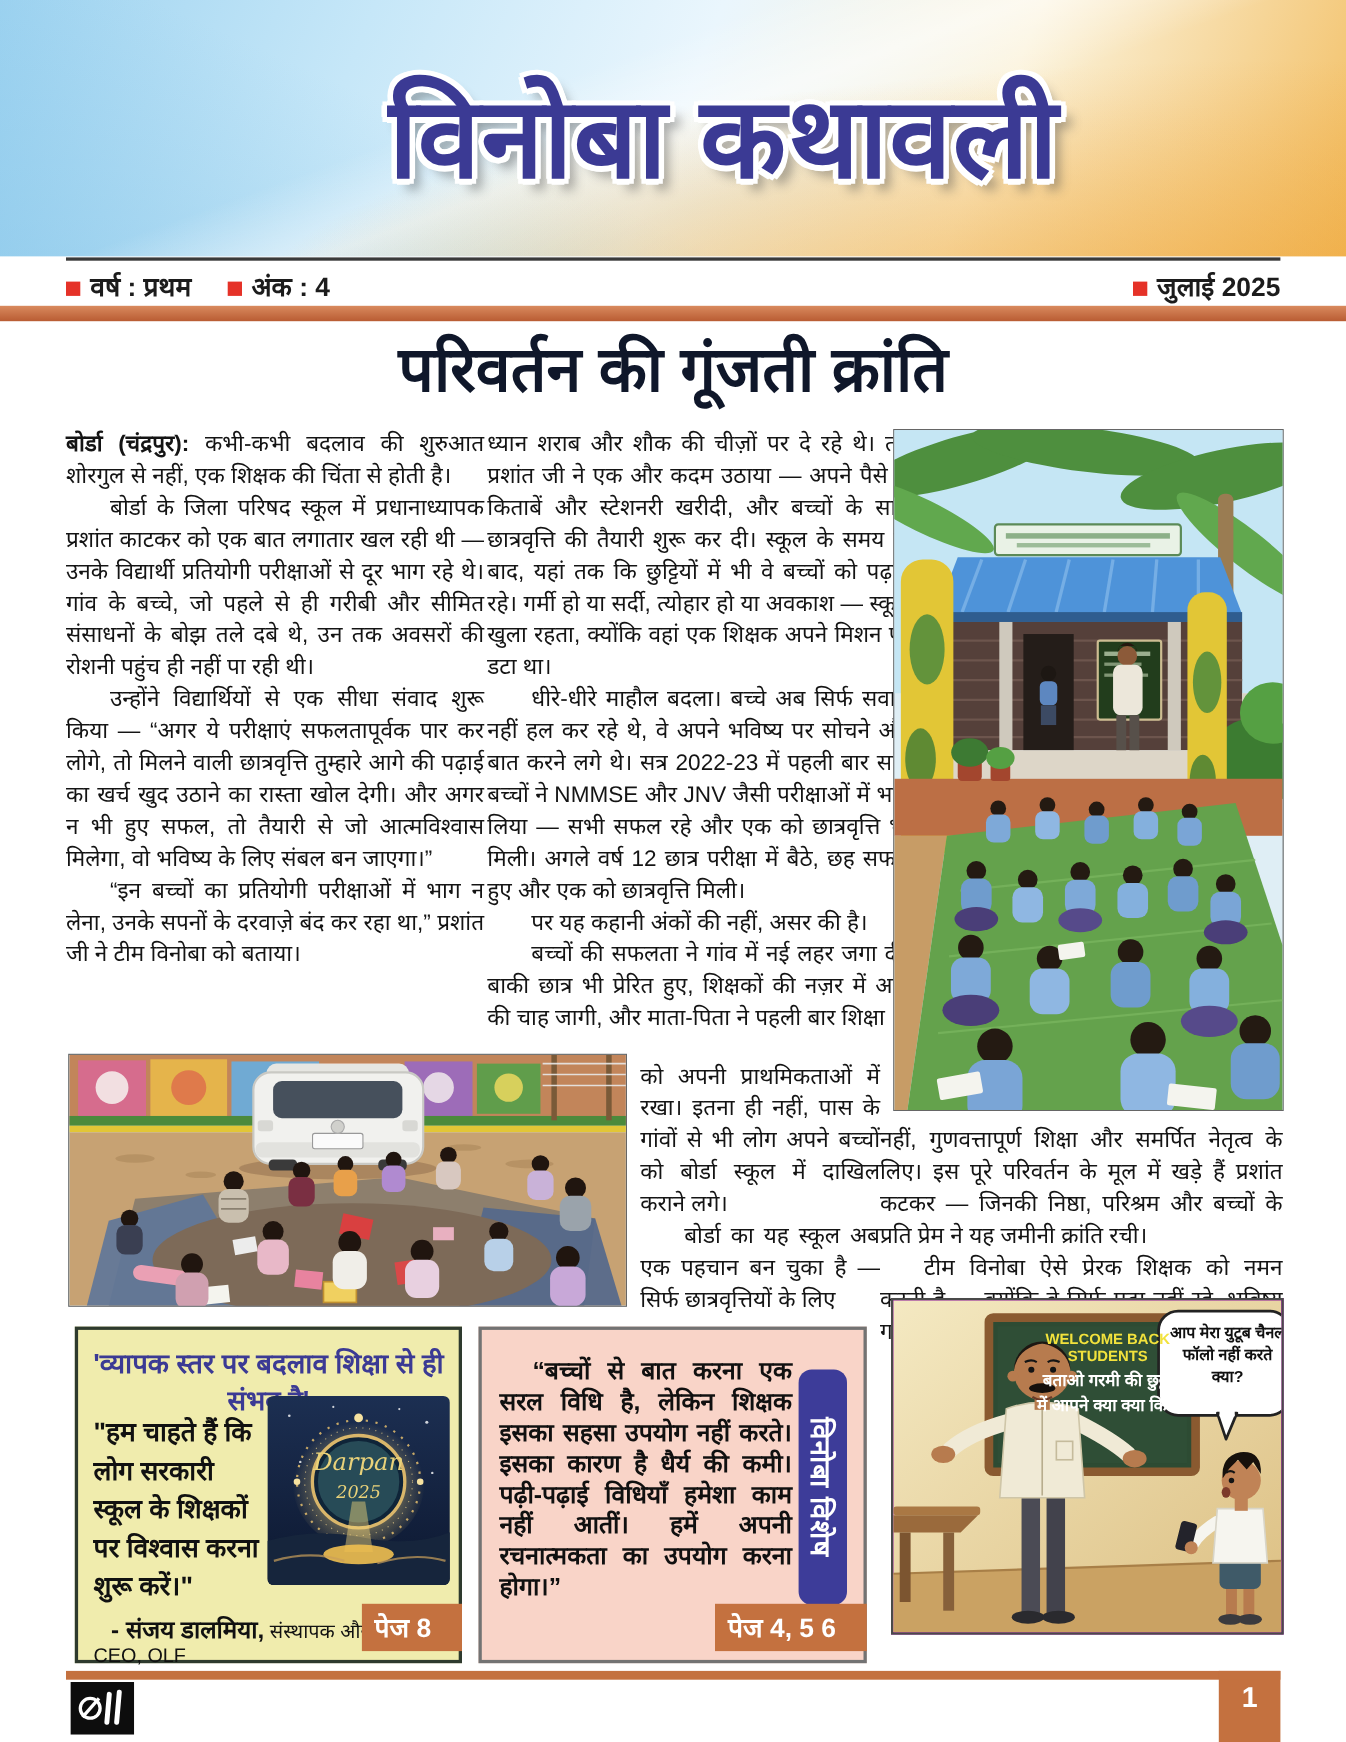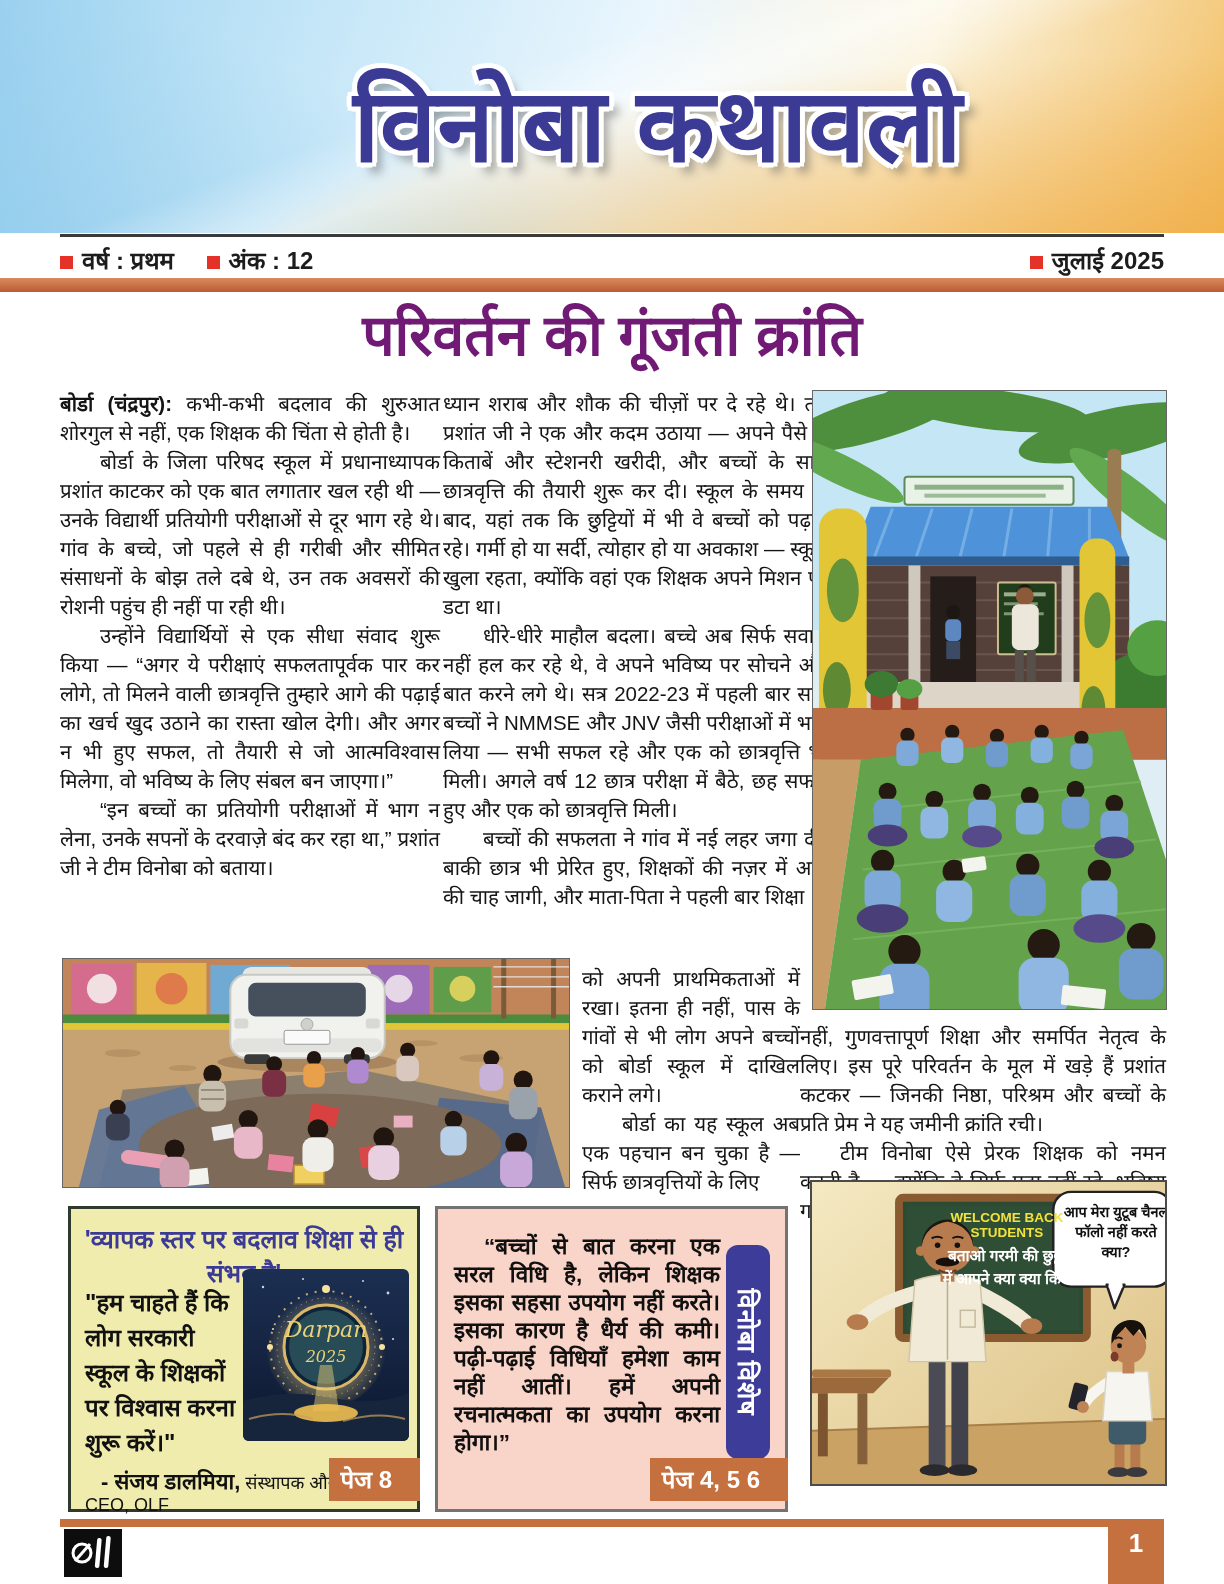--- a/index.html
+++ b/index.html
@@ -21,21 +21,21 @@
     text-shadow:4px 4px 0 #fff,-4px -4px 0 #fff,4px -4px 0 #fff,-4px 4px 0 #fff,
                 0 5px 0 #fff,5px 0 0 #fff,-5px 0 0 #fff,0 -5px 0 #fff,9px 10px 10px rgba(70,70,70,.45);padding-left:46px;}
   .info-rule{left:60px;top:234px;width:1104px;height:3px;background:#3a3a3a;}
   .info-row{left:60px;top:244px;width:1104px;height:30px;display:flex;justify-content:space-between;
     font-size:24px;font-weight:bold;color:#1c1c1c;align-items:center;}
   .info-left span.lbl{margin-right:26px;}
   .sq{display:inline-block;width:13px;height:13px;background:#e53228;margin-right:9px;}
   .orange-rule{left:0;top:278px;width:1224px;height:14px;background:linear-gradient(#d98a5e,#b95c33);}
 
   
-  .headline{left:0;top:294px;width:1224px;text-align:center;font-size:57px;font-weight:bold;color:#701a75;}
+  .headline{left:0;top:294px;width:1224px;text-align:center;font-size:57px;font-weight:bold;color:#0f172a;}
 
   
   .bodycol p{margin:0;text-align:justify;font-size:20.5px;line-height:29px;}
   .indent{text-indent:40px;}
   .col1{left:60px;top:389px;width:380px;}
   .col2{left:443px;top:389px;width:385px;}
   .col2b{left:582px;top:964px;width:218px;}
   .col3{left:800px;top:1022px;width:366px;}
   .lead{font-weight:bold;}
   .end-sq{display:inline-block;width:20px;height:20px;background:#e53228;margin-left:10px;vertical-align:middle;}
@@ -87,40 +87,41 @@
 <body>
 
 <div class="page">
 
   <div class="abs header-bg"></div>
   <div class="abs masthead-title">विनोबा कथावली</div>
   <div class="abs info-rule"></div>
   <div class="abs info-row">
     <div class="info-left">
       <span class="sq"></span><span class="lbl">वर्ष : प्रथम</span>
-      <span class="sq"></span><span class="lbl">अंक : 12</span>
+      <span class="sq"></span><span class="lbl">अंक : 4</span>
     </div>
     <div class="info-right">
       <span class="sq"></span><span>जुलाई 2025</span>
     </div>
   </div>
   <div class="abs orange-rule"></div>
 
   <div class="abs headline">परिवर्तन की गूंजती क्रांति</div>
 
   <div class="abs bodycol col1">
     <p><span class="lead">बोर्डा (चंद्रपुर):</span><span> कभी-कभी बदलाव की शुरुआत शोरगुल से नहीं, एक शिक्षक की चिंता से होती है।</span></p>
     <p class="indent">बोर्डा के जिला परिषद स्कूल में प्रधानाध्यापक प्रशांत काटकर को एक बात लगातार खल रही थी — उनके विद्यार्थी प्रतियोगी परीक्षाओं से दूर भाग रहे थे। गांव के बच्चे, जो पहले से ही गरीबी और सीमित संसाधनों के बोझ तले दबे थे, उन तक अवसरों की रोशनी पहुंच ही नहीं पा रही थी।</p>
     <p class="indent">उन्होंने विद्यार्थियों से एक सीधा संवाद शुरू किया — “अगर ये परीक्षाएं सफलतापूर्वक पार कर लोगे, तो मिलने वाली छात्रवृत्ति तुम्हारे आगे की पढ़ाई का खर्च खुद उठाने का रास्ता खोल देगी। और अगर न भी हुए सफल, तो तैयारी से जो आत्मविश्वास मिलेगा, वो भविष्य के लिए संबल बन जाएगा।”</p>
     <p class="indent">“इन बच्चों का प्रतियोगी परीक्षाओं में भाग न लेना, उनके सपनों के दरवाज़े बंद कर रहा था,” प्रशांत जी ने टीम विनोबा को बताया।</p>
   </div>
 
   <div class="abs bodycol col2">
     <p>ध्यान शराब और शौक की चीज़ों पर दे रहे थे। तब प्रशांत जी ने एक और कदम उठाया — अपने पैसे से किताबें और स्टेशनरी खरीदी, और बच्चों के साथ छात्रवृत्ति की तैयारी शुरू कर दी। स्कूल के समय के बाद, यहां तक कि छुट्टियों में भी वे बच्चों को पढ़ाते रहे। गर्मी हो या सर्दी, त्योहार हो या अवकाश — स्कूल खुला रहता, क्योंकि वहां एक शिक्षक अपने मिशन पर डटा था।</p>
     <p class="indent">धीरे-धीरे माहौल बदला। बच्चे अब सिर्फ सवाल नहीं हल कर रहे थे, वे अपने भविष्य पर सोचने और बात करने लगे थे। सत्र 2022-23 में पहली बार सात बच्चों ने NMMSE और JNV जैसी परीक्षाओं में भाग लिया — सभी सफल रहे और एक को छात्रवृत्ति भी मिली। अगले वर्ष 12 छात्र परीक्षा में बैठे, छह सफल हुए और एक को छात्रवृत्ति मिली।</p>
+    <p class="indent">पर यह कहानी अंकों की नहीं, असर की है।</p>
     <p class="indent">बच्चों की सफलता ने गांव में नई लहर जगा दी। बाकी छात्र भी प्रेरित हुए, शिक्षकों की नज़र में आने की चाह जागी, और माता-पिता ने पहली बार शिक्षा</p>
   </div>
 
   <div class="abs bodycol col2b">
     <p>को अपनी प्राथमिकताओं में रखा। इतना ही नहीं, पास के गांवों से भी लोग अपने बच्चों को बोर्डा स्कूल में दाखिल कराने लगे।</p>
     <p class="indent">बोर्डा का यह स्कूल अब एक पहचान बन चुका है — सिर्फ छात्रवृत्तियों के लिए</p>
   </div>
 
   <div class="abs bodycol col3">
     <p>नहीं, गुणवत्तापूर्ण शिक्षा और समर्पित नेतृत्व के लिए। इस पूरे परिवर्तन के मूल में खड़े हैं प्रशांत कटकर — जिनकी निष्ठा, परिश्रम और बच्चों के प्रति प्रेम ने यह जमीनी क्रांति रची।</p>

